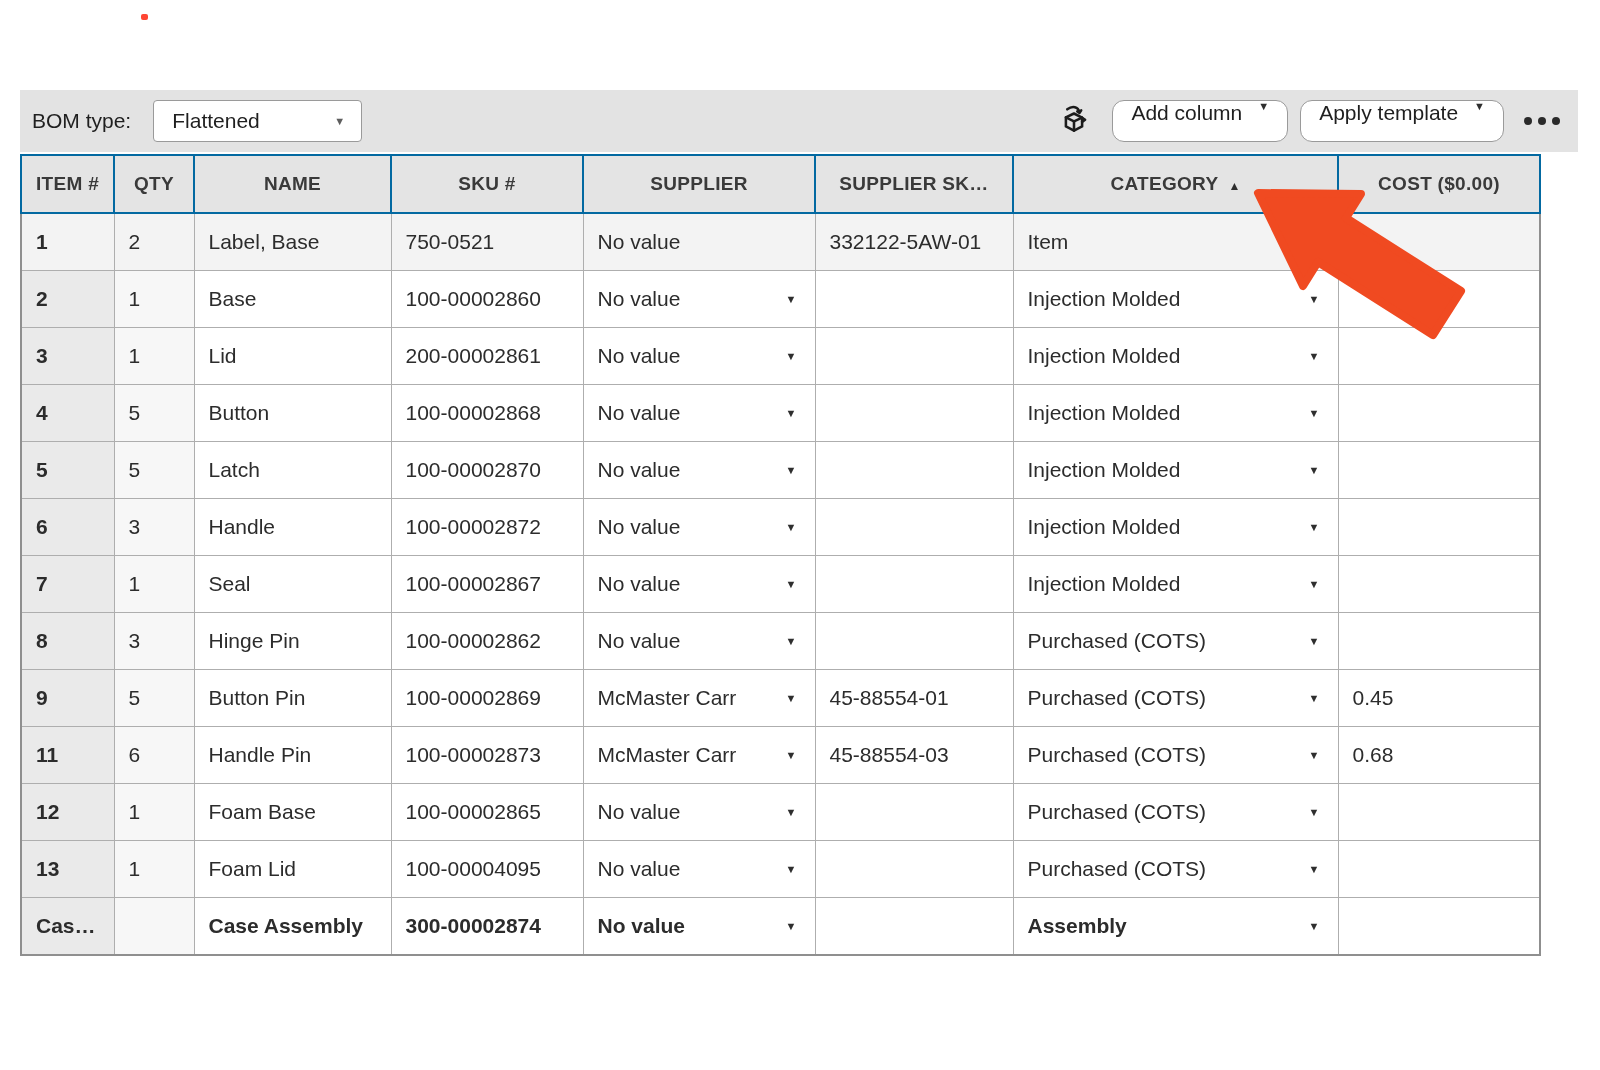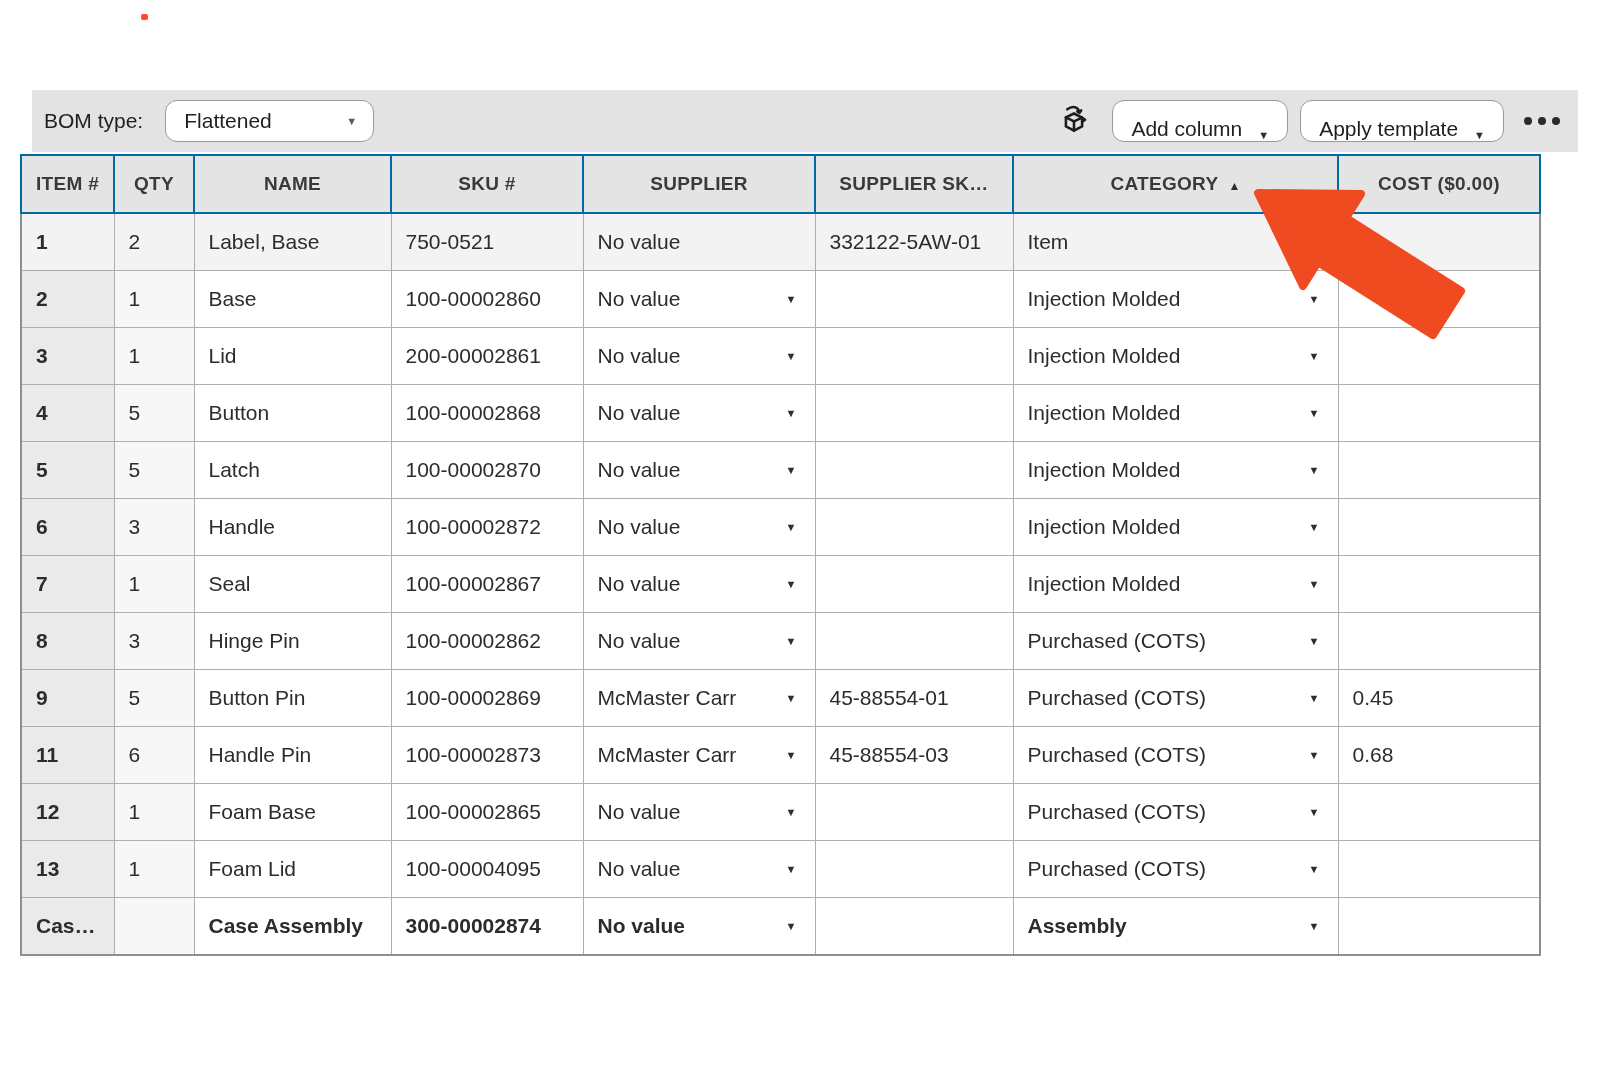--- a/index.html
+++ b/index.html
@@ -10,35 +10,35 @@
     color:#2d2d2d;
   }
   
   .speck{position:absolute;left:141px;top:14px;width:7px;height:6px;border-radius:2px;background:#ff4633;}
 
   .panel{position:absolute;left:20px;top:90px;width:1558px;}
 
   
   .toolbar{
     height:62px;background:#e3e3e3;display:flex;align-items:center;
-    padding:0 8px 0 12px;box-sizing:border-box;margin-bottom:2px;margin-left:12px;
+    padding:0 8px 0 12px;box-sizing:border-box;margin-bottom:2px;
   }
   .bom-label{font-size:21px;color:#1f1f1f;margin-right:22px;}
   .select{
-    width:209px;height:42px;background:#fff;border:1.5px solid #9a9a9a;border-radius:12px;
+    width:209px;height:42px;background:#fff;border:1.5px solid #9a9a9a;border-radius:4px;
     display:flex;align-items:center;justify-content:space-between;
     padding:0 16px 0 18px;box-sizing:border-box;font-size:21px;color:#1f1f1f;cursor:pointer;
   }
   .caret{font-size:11px;color:#5e5e5e;line-height:1;}
   .cell-caret{font-size:11px;color:#2e2e2e;line-height:1;}
   .spacer{flex:1;}
   .pkg{width:36px;height:36px;display:flex;align-items:center;justify-content:center;margin-right:8px;cursor:pointer;}
   .tbtn{
     height:42px;background:#fff;border:1.5px solid #9a9a9a;border-radius:12px;
-    display:flex;align-items:flex-end;gap:16px;padding:0 18px;box-sizing:border-box;
+    display:flex;align-items:flex-start;gap:16px;padding:0 18px;box-sizing:border-box;
     font-size:21px;color:#1f1f1f;margin-left:12px;cursor:pointer;white-space:nowrap;
   }
   .dots{display:flex;gap:6px;margin:0 10px 0 20px;cursor:pointer;align-items:center;}
   .dots i{width:8px;height:8px;border-radius:50%;background:#2a2a2a;display:block;}
 
   
   table{border-collapse:collapse;table-layout:fixed;width:1519px;background:#fff;border:2px solid #8f8f8f;}
   col.c-item{width:93px;}  col.c-qty{width:80px;}   col.c-name{width:197px;}
   col.c-sku{width:192px;}  col.c-sup{width:232px;}  col.c-ssku{width:198px;}
   col.c-cat{width:325px;}  col.c-cost{width:202px;}

